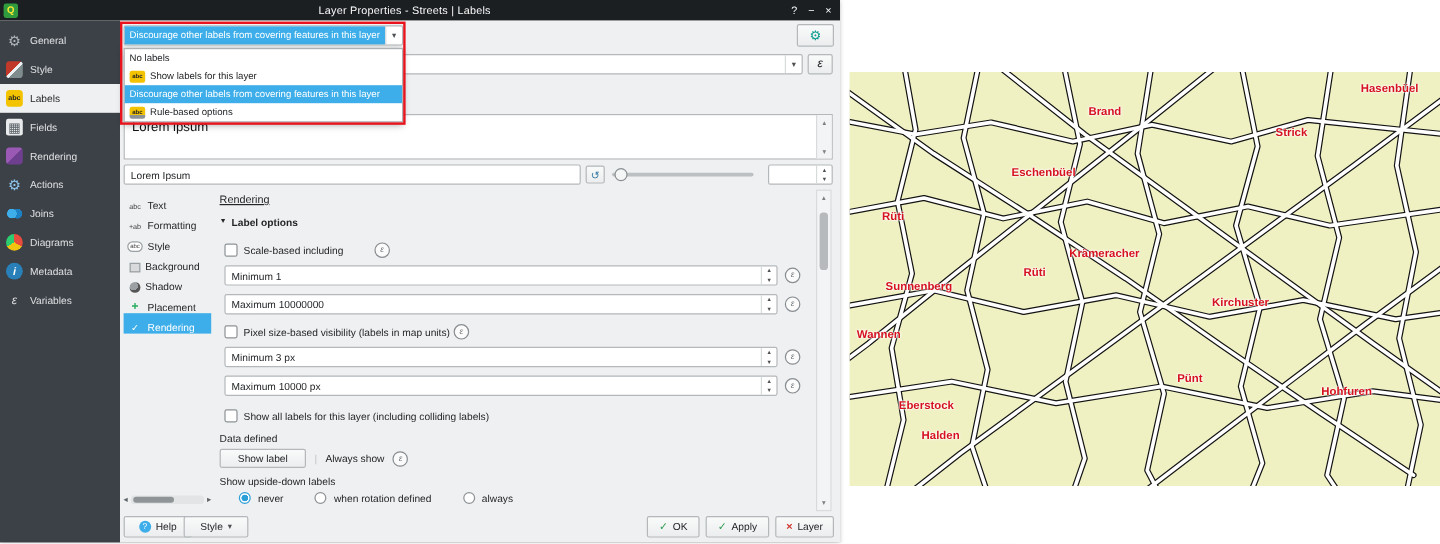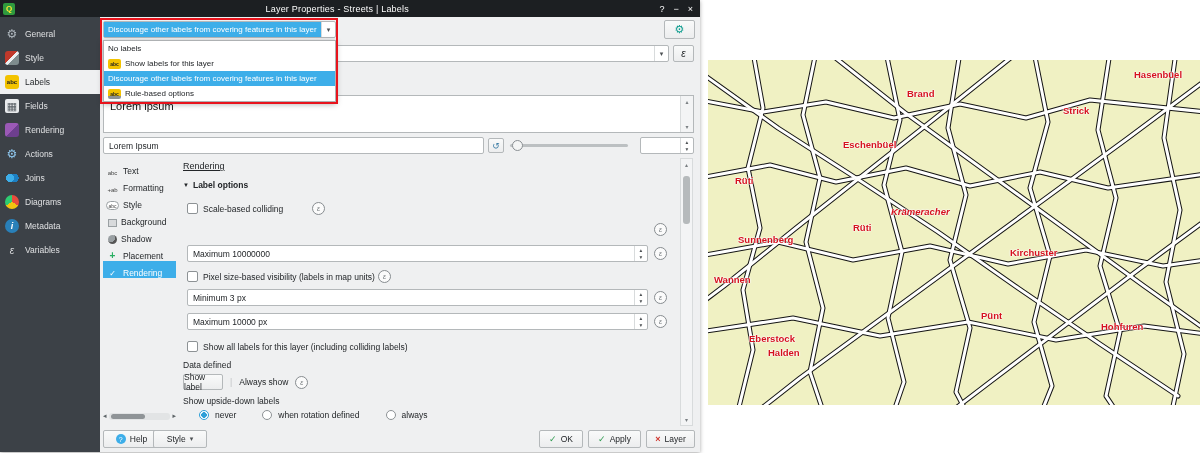--- a/index.html
+++ b/index.html
@@ -116,21 +116,21 @@
   #spin-pixel-max { left:187px; top:313px; width:461px; height:17px; }
   #row-showall-check { left:187px; top:341px; }
   #dd-scale-check { left:312px; top:202px; }
   #dd-scale-min { left:654px; top:223px; }
   #dd-scale-max { left:654px; top:247px; }
   #dd-pixel-check { left:378px; top:270px; }
   #dd-pixel-min { left:654px; top:291px; }
   #dd-pixel-max { left:654px; top:315px; }
   #data-defined-label { position:absolute; left:183px; top:360px; font-size:8.5px; }
   #show-label-row { position:absolute; left:183px; top:374px; display:flex; align-items:center; gap:7px; font-size:8.5px; }
-  #show-label-btn { position:static; width:40px; height:16px; }
+  #show-label-btn { position:static; width:72px; height:16px; }
   .vsep { color:#c0c3c5; }
   #upside-label { position:absolute; left:183px; top:396px; font-size:8.5px; }
   #radio-row { position:absolute; left:199px; top:410px; display:flex; align-items:center; gap:6px; font-size:8.5px; }
   #radio-row .gap { width:14px; }
 
   #content-vscroll { position:absolute; left:680px; top:158px; width:13px; height:268px; background:#f3f4f5;
                      border:1px solid #d8dbdc; display:flex; flex-direction:column; align-items:center;
                      color:#7b8084; font-size:6px; padding:2px 0; }
   #content-vscroll .vtrack { flex:1; width:7px; position:relative; }
   #content-vscroll .vthumb { position:absolute; top:8px; left:0; width:7px; height:48px; background:#b6babc; border-radius:3px; }
@@ -306,24 +306,31 @@
     </div>
 
     <div id="panel-title">Rendering</div>
     <div id="group-header">
       <span class="tri">▼</span>
       <span class="gtitle">Label options</span>
     </div>
 
     <div class="check-row" id="row-scale-check">
       <span class="checkbox"></span>
-      <span>Scale-based colliding</span>
+      <span>Scale-based including</span>
     </div>
     <span class="dd-btn" id="dd-scale-check">ε</span>
 
+    <div class="spin" id="spin-scale-min">
+      <span class="sval">Minimum 1</span>
+      <span class="sarrows">
+        <span>▴</span>
+        <span>▾</span>
+      </span>
+    </div>
     <span class="dd-btn" id="dd-scale-min">ε</span>
 
     <div class="spin" id="spin-scale-max">
       <span class="sval">Maximum 10000000</span>
       <span class="sarrows">
         <span>▴</span>
         <span>▾</span>
       </span>
     </div>
     <span class="dd-btn" id="dd-scale-max">ε</span>
@@ -464,25 +471,25 @@
         <path d="M 498,20 L 420,78 L 338,138 L 256,198 L 174,258 L 92,318 L 50,351" class="road-fill"></path>
         <path d="M 310,-8 L 240,48 L 164,108 L 88,168 L 16,226 L -8,244" class="road-fill"></path>
         <path d="M 498,160 L 430,210 L 356,266 L 282,322 L 244,351" class="road-fill"></path>
       </svg>
     <div>
         <div class="map-label" style="left: 426px; top: 9px;">Hasenbüel</div>
         <div class="map-label" style="left: 199px; top: 28px;">Brand</div>
         <div class="map-label" style="left: 355px; top: 45px;">Strick</div>
         <div class="map-label" style="left: 135px; top: 79px;">Eschenbüel</div>
         <div class="map-label" style="left: 27px; top: 115px;">Rüti</div>
-        <div class="map-label" style="left: 183px; top: 146px; font-style: italic;">Krämeracher</div>
+        <div class="map-label" style="left: 183px; top: 146px;">Krämeracher</div>
         <div class="map-label" style="left: 145px; top: 162px;">Rüti</div>
         <div class="map-label" style="left: 30px; top: 174px;">Sunnenberg</div>
         <div class="map-label" style="left: 302px; top: 187px;">Kirchuster</div>
         <div class="map-label" style="left: 6px; top: 214px;">Wannen</div>
         <div class="map-label" style="left: 273px; top: 250px;">Pünt</div>
         <div class="map-label" style="left: 393px; top: 261px;">Hohfuren</div>
         <div class="map-label" style="left: 41px; top: 273px;">Eberstock</div>
-        <div class="map-label" style="left: 60px; top: 287px;">Halden</div>
+        <div class="map-label" style="left: 60px; top: 298px;">Halden</div>
       </div>
   </div>
 
 </div>
 
 </body></html>

